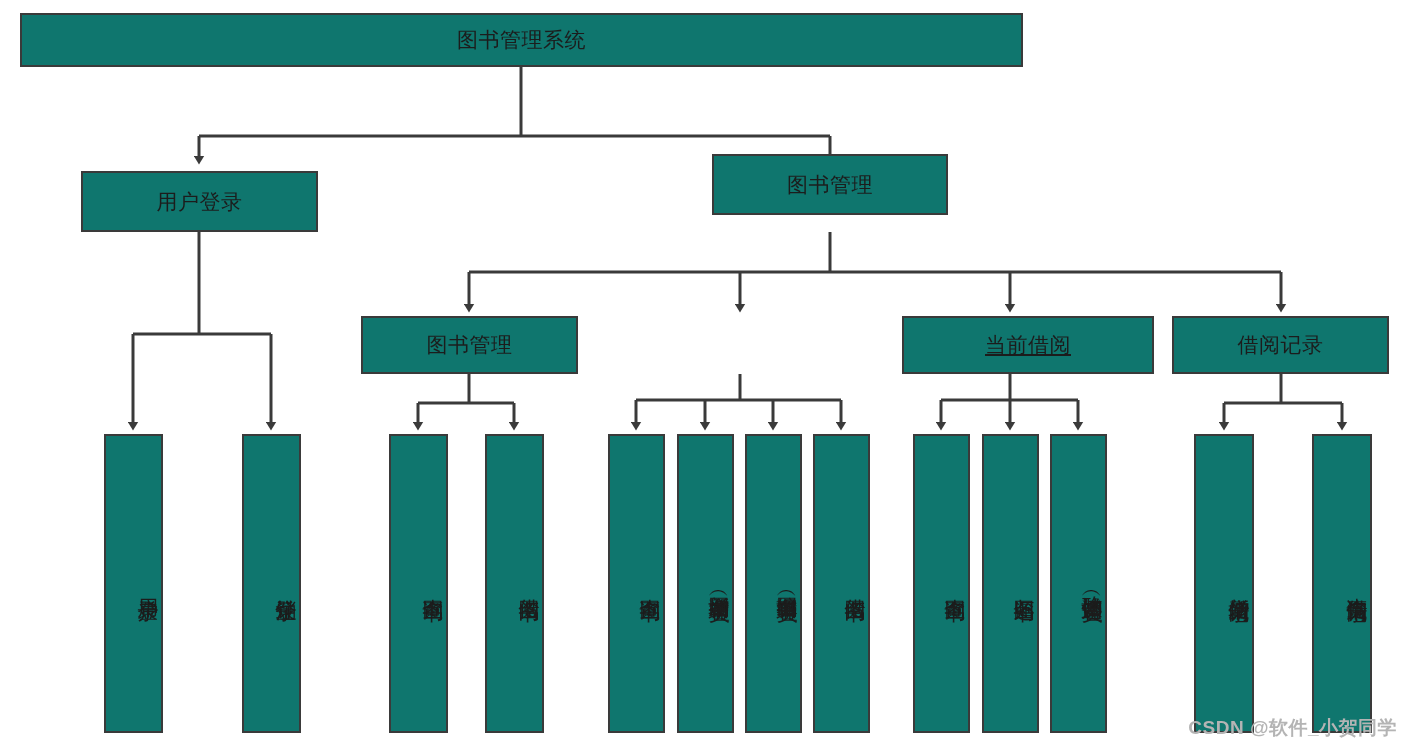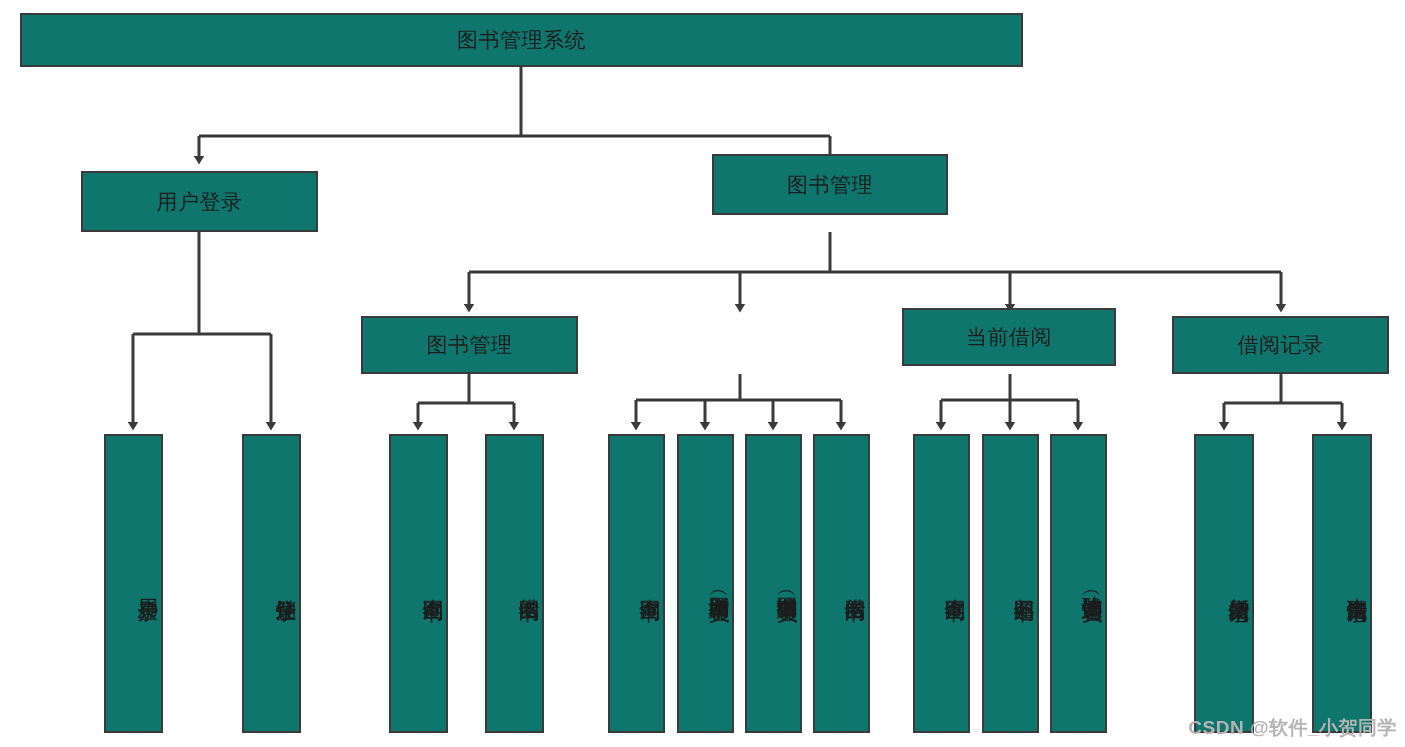--- a/index.html
+++ b/index.html
@@ -130,21 +130,21 @@
   <div class="node node-h" style="left:81px; top:171px; width:237px; height:61px;">
     <span>用户登录</span>
   </div>
   <div class="node node-h" style="left:712px; top:154px; width:236px; height:61px;">
     <span>图书管理</span>
   </div>
 
   <div class="node node-h" style="left:361px; top:316px; width:217px; height:58px;">
     <span>图书管理</span>
   </div>
-  <div class="node node-h" style="left:902px; top:308px; width:214px; height:58px;">
+  <div class="node node-h" style="left:902px; top:316px; width:252px; height:58px;text-decoration:underline;">
     <span>当前借阅</span>
   </div>
   <div class="node node-h" style="left:1172px; top:316px; width:217px; height:58px;">
     <span>借阅记录</span>
   </div>
 
   <div class="node node-v" style="left:104px; top:434px; width:59px; height:299px;">
     <span>用户登录</span>
   </div>
   <div class="node node-v" style="left:242px; top:434px; width:59px; height:299px;">

